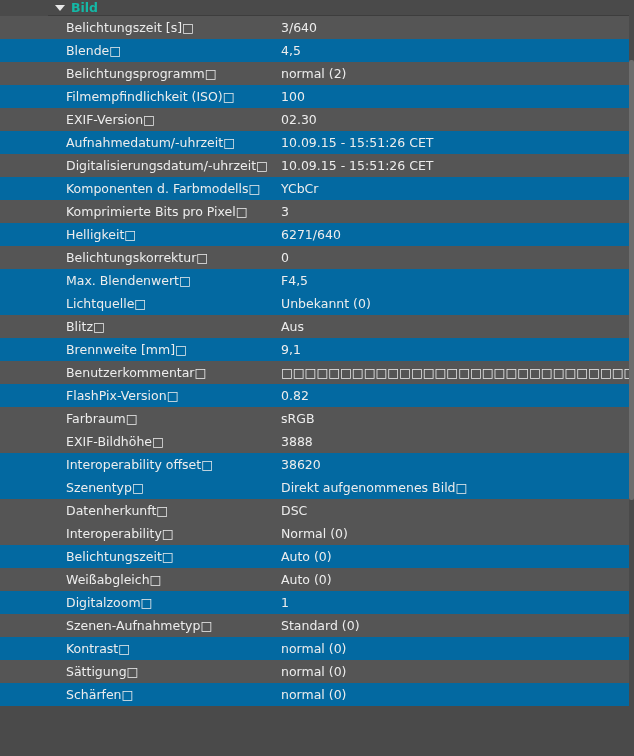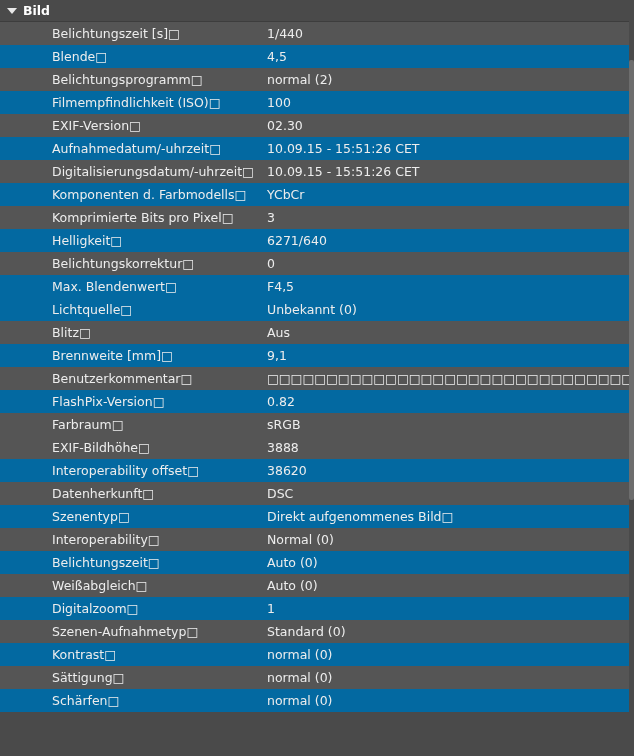--- a/index.html
+++ b/index.html
@@ -14,27 +14,28 @@
     width: 634px;
     height: 756px;
     background: #4a4a4a;
     overflow: hidden;
     color: #e8e8e8;
     font-size: 12.5px;
   }
   .group-header {
     display: flex;
     align-items: center;
-    height: 22px;
+    height: 16px;
     padding-left: 6px;
     background: #4a4a4a;
     border-bottom: 1px solid #3d3d3d;
     font-weight: bold;
-    color: #ffffff;
+    color: #14b8a6;
     font-size: 12.5px;
+    margin-left: 48px;
   }
   .disclosure {
     width: 12px;
     height: 12px;
     margin-right: 5px;
     position: relative;
     flex: 0 0 auto;
   }
   .disclosure::before {
     content: "";
@@ -46,21 +47,21 @@
     border-top: 6px solid #e8e8e8;
   }
   .rows {
     position: relative;
   }
   .row {
     display: flex;
     align-items: center;
     height: 23px;
     line-height: 23px;
-    padding-left: 52px;
+    padding-left: 66px;
     white-space: nowrap;
     overflow: hidden;
   }
   .row.alt {
     background: #555555;
   }
   .row.plain {
     background: #0369a1;
   }
   .label {
@@ -107,21 +108,21 @@
 <div id="app">
 
   <div class="group-header">
     <span class="disclosure"></span>
     <span>Bild</span>
   </div>
 
   <div class="rows" id="rows-container">
       <div class="row alt">
         <div class="label">Belichtungszeit [s]□</div>
-        <div class="value">1/440</div>
+        <div class="value">3/640</div>
       </div>
       <div class="row plain">
         <div class="label">Blende□</div>
         <div class="value">4,5</div>
       </div>
       <div class="row alt">
         <div class="label">Belichtungsprogramm□</div>
         <div class="value">normal (2)</div>
       </div>
       <div class="row plain">
@@ -185,27 +186,27 @@
         <div class="value">sRGB</div>
       </div>
       <div class="row alt">
         <div class="label">EXIF-Bildhöhe□</div>
         <div class="value">3888</div>
       </div>
       <div class="row plain">
         <div class="label">Interoperability offset□</div>
         <div class="value">38620</div>
       </div>
+      <div class="row plain">
+        <div class="label">Szenentyp□</div>
+        <div class="value">Direkt aufgenommenes Bild□</div>
+      </div>
       <div class="row alt">
         <div class="label">Datenherkunft□</div>
         <div class="value">DSC</div>
-      </div>
-      <div class="row plain">
-        <div class="label">Szenentyp□</div>
-        <div class="value">Direkt aufgenommenes Bild□</div>
       </div>
       <div class="row alt">
         <div class="label">Interoperability□</div>
         <div class="value">Normal (0)</div>
       </div>
       <div class="row plain">
         <div class="label">Belichtungszeit□</div>
         <div class="value">Auto (0)</div>
       </div>
       <div class="row alt">

